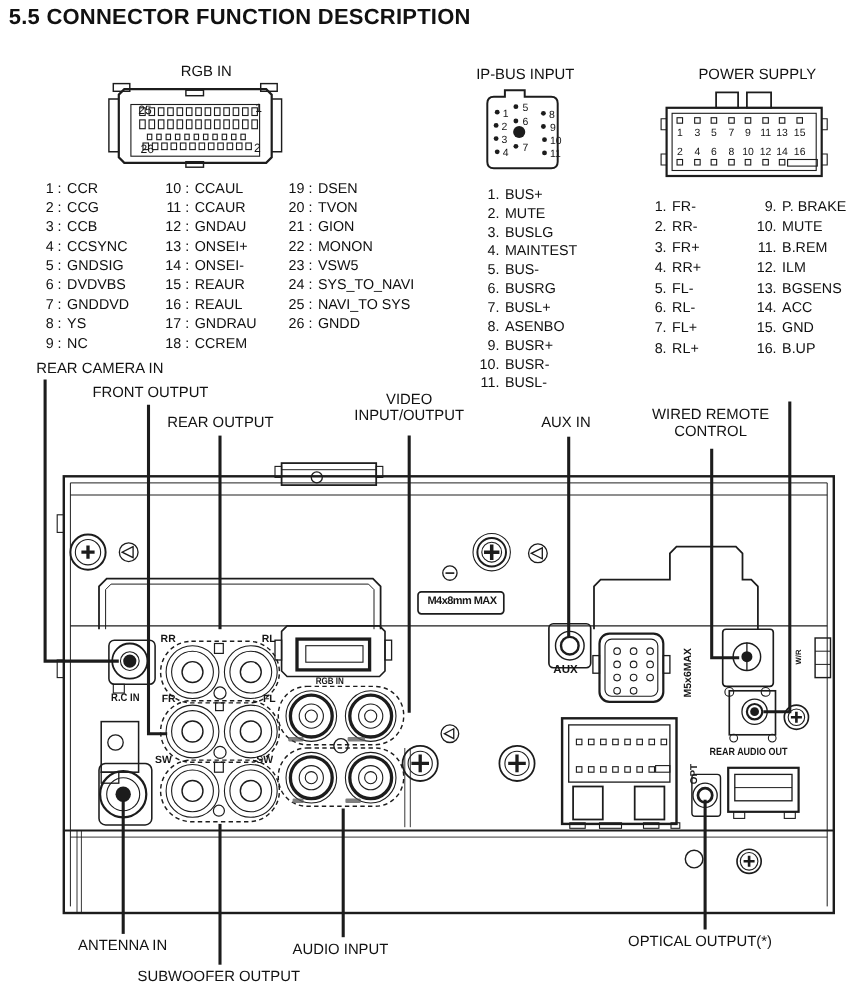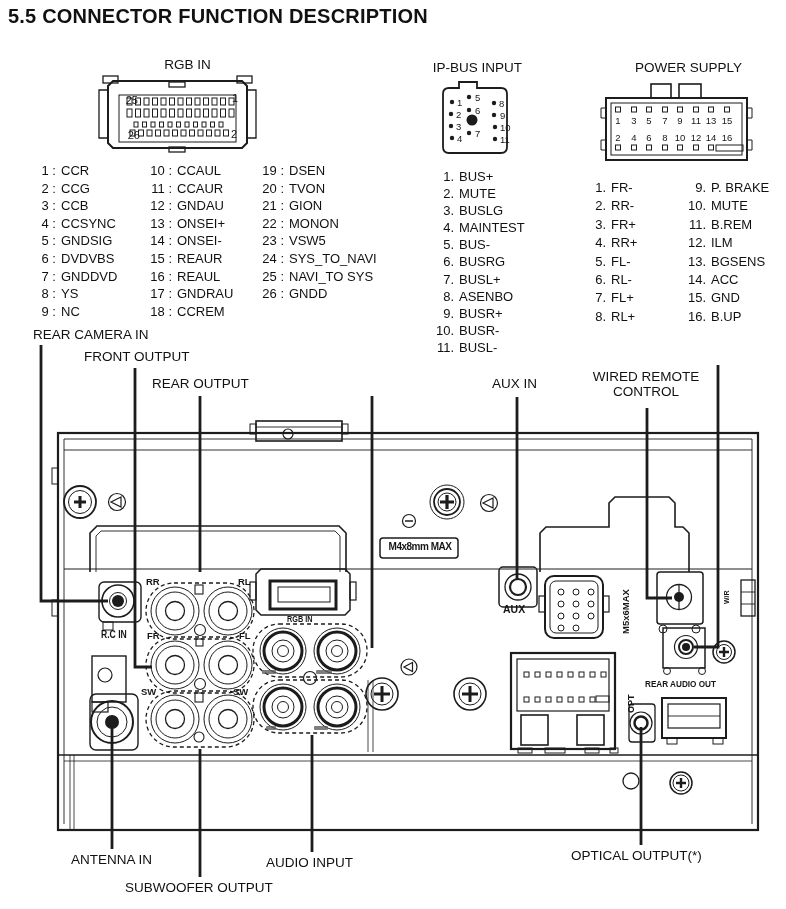--- a/index.html
+++ b/index.html
@@ -511,20 +511,24 @@
   <div class="prow lh184"><span class="num n26">12.</span><span class="lbl">ILM</span></div>
   <div class="prow lh184"><span class="num n26">13.</span><span class="lbl">BGSENS</span></div>
   <div class="prow lh184"><span class="num n26">14.</span><span class="lbl">ACC</span></div>
   <div class="prow lh184"><span class="num n26">15.</span><span class="lbl">GND</span></div>
   <div class="prow lh184"><span class="num n26">16.</span><span class="lbl">B.UP</span></div>
 </div>
 
 <div class="abs callout" style="left:33px;top:327px">REAR CAMERA IN</div>
 <div class="abs callout" style="left:84px;top:349px">FRONT OUTPUT</div>
 <div class="abs callout" style="left:152px;top:376px">REAR OUTPUT</div>
+<div class="abs callout ctr" style="left:316px;top:355px;width:112px">
+  <div>VIDEO</div>
+  <div>INPUT/OUTPUT</div>
+</div>
 <div class="abs callout" style="left:492px;top:376px">AUX IN</div>
 <div class="abs callout ctr" style="left:586px;top:369px;width:120px">
   <div>WIRED REMOTE</div>
   <div>CONTROL</div>
 </div>
 <div class="abs callout" style="left:71px;top:852px">ANTENNA IN</div>
 <div class="abs callout" style="left:125px;top:880px">SUBWOOFER OUTPUT</div>
 <div class="abs callout" style="left:266px;top:855px">AUDIO INPUT</div>
 <div class="abs callout" style="left:571px;top:848px">OPTICAL OUTPUT(*)</div>
 

